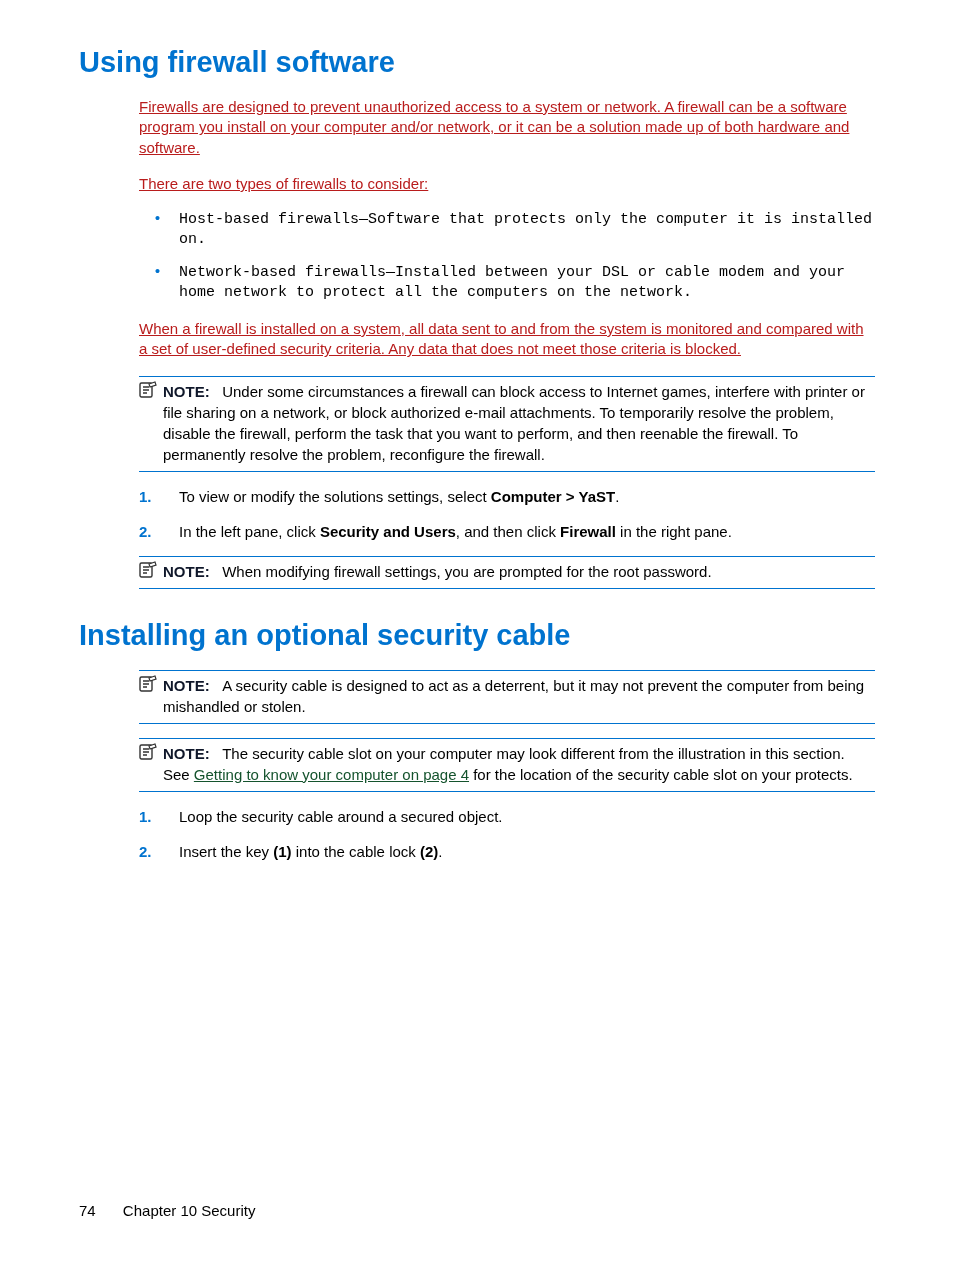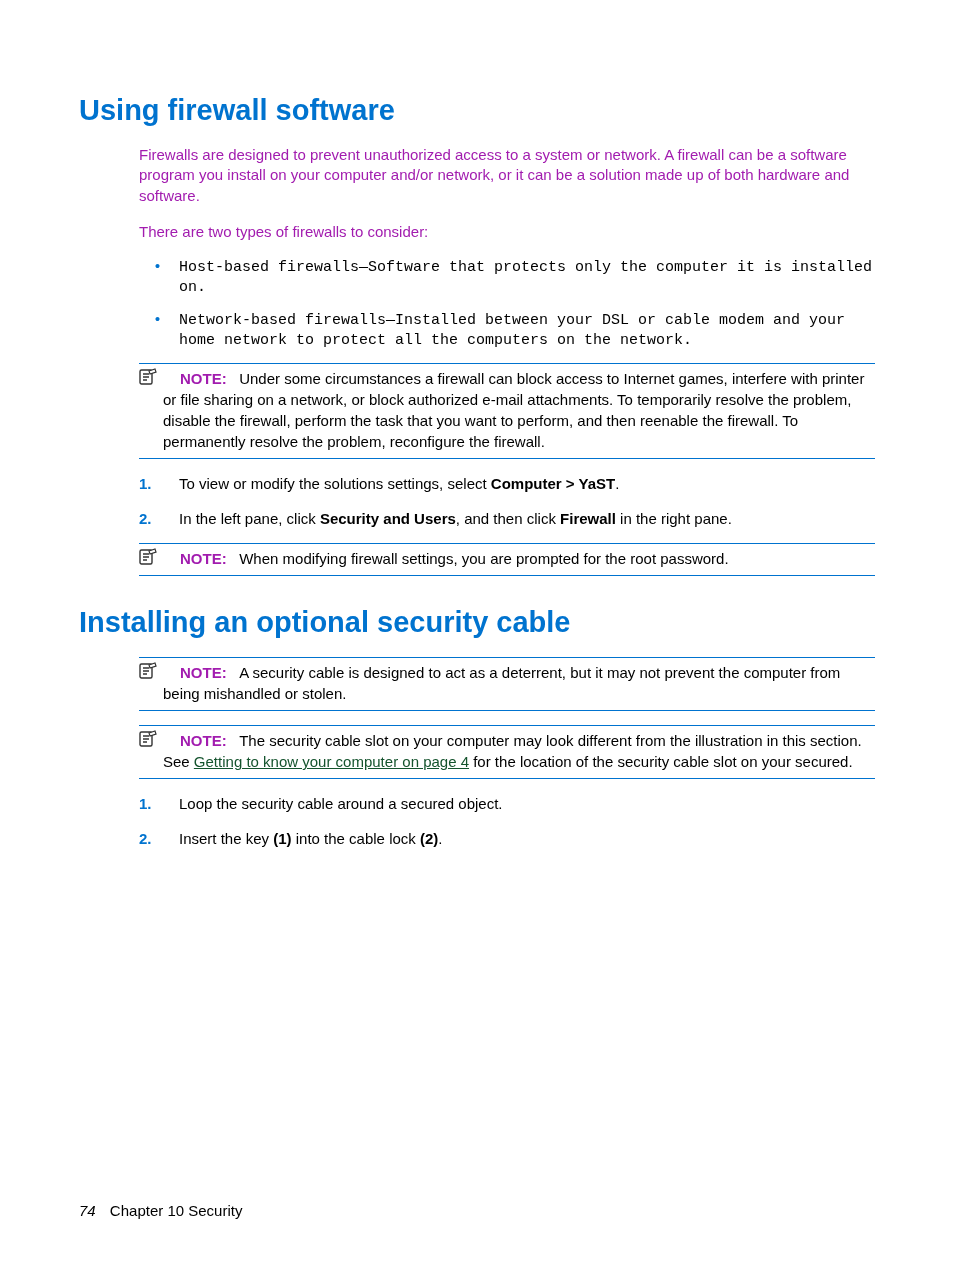--- a/index.html
+++ b/index.html
@@ -6,37 +6,38 @@
   body {
     margin: 0;
     padding: 0;
     background: #fff;
     font-family: Arial, Helvetica, sans-serif;
     width: 954px;
     height: 1270px;
     position: relative;
   }
   .page {
-    padding: 94px 79px 0 79px;
+    padding: 46px 79px 0 79px;
   }
   h1 {
     font-size: 29px;
     font-weight: bold;
     color: #0073cf;
     margin: 0 0 18px 0;
     font-family: Arial, sans-serif;
   }
   .body-content {
     padding-left: 60px;
   }
   p {
     font-size: 15px;
-    color: #a21caf;
+    color: #b91c1c;
     line-height: 1.35;
     margin: 16px 0 16px 0;
+    text-decoration: underline;
   }
   ul.bullets {
     list-style: none;
     padding: 0;
     margin: 0 0 12px 0;
   }
   ul.bullets li {
     font-size: 15px;
     line-height: 1.35;
     padding-left: 40px;
@@ -62,23 +63,22 @@
     line-height: 1.4;
   }
   .note-box .note-icon {
     position: absolute;
     left: 0;
     top: 4px;
     width: 18px;
     height: 18px;
   }
   .note-label {
-    color: #a21caf;
+    color: #0f172a;
     font-weight: bold;
-    margin-left: 17px;
   }
   .indent-note {
     margin-left: 40px;
   }
   ol.steps {
     list-style: none;
     padding: 0;
     margin: 0 0 10px 0;
   }
   ol.steps > li {
@@ -104,41 +104,41 @@
     margin-top: 30px;
   }
   .footer {
     position: absolute;
     bottom: 51px;
     left: 79px;
     font-size: 15px;
     color: #000;
   }
   .footer .pn {
-    margin-right: 10px;
-    font-style: italic;
+    margin-right: 23px;
   }
   .note-icon svg { display: block; }
 </style>
 </head>
 <body>
 
 <div class="page">
 
   <h1>Using firewall software</h1>
 
   <div class="body-content">
     <p>Firewalls are designed to prevent unauthorized access to a system or network. A firewall can be a software program you install on your computer and/or network, or it can be a solution made up of both hardware and software.</p>
     <p>There are two types of firewalls to consider:</p>
 
     <ul class="bullets">
       <li>Host-based firewalls—Software that protects only the computer it is installed on.</li>
       <li>Network-based firewalls—Installed between your DSL or cable modem and your home network to protect all the computers on the network.</li>
     </ul>
 
+    <p>When a firewall is installed on a system, all data sent to and from the system is monitored and compared with a set of user-defined security criteria. Any data that does not meet those criteria is blocked.</p>
 
     <div class="note-box">
       <span class="note-icon">
         <svg width="18" height="18" viewBox="0 0 18 18">
             <rect x="1" y="2" width="12" height="14" rx="1.5" fill="none" stroke="#333" stroke-width="1.4"></rect>
             <path d="M4 6 h6 M4 9 h6 M4 12 h4" stroke="#333" stroke-width="1.4"></path>
             <path d="M10 3 l6 -2 l1 3 l-6 2 z" fill="#fff" stroke="#333" stroke-width="1.2"></path>
           </svg>
       </span>
       <span class="note-label">NOTE:</span>
@@ -187,21 +187,21 @@
 
     <div class="note-box">
       <span class="note-icon">
         <svg width="18" height="18" viewBox="0 0 18 18">
             <rect x="1" y="2" width="12" height="14" rx="1.5" fill="none" stroke="#333" stroke-width="1.4"></rect>
             <path d="M4 6 h6 M4 9 h6 M4 12 h4" stroke="#333" stroke-width="1.4"></path>
             <path d="M10 3 l6 -2 l1 3 l-6 2 z" fill="#fff" stroke="#333" stroke-width="1.2"></path>
           </svg>
       </span>
       <span class="note-label">NOTE:</span>
-      &nbsp;&nbsp;<span>The security cable slot on your computer may look different from the illustration in this section. See </span><a href="#" class="xref">Getting to know your computer on page 4</a><span> for the location of the security cable slot on your secured.</span>
+      &nbsp;&nbsp;<span>The security cable slot on your computer may look different from the illustration in this section. See </span><a href="#" class="xref">Getting to know your computer on page 4</a><span> for the location of the security cable slot on your protects.</span>
     </div>
 
     <ol class="steps">
       <li>
         <span class="step-num">1.</span>
         <span>Loop the security cable around a secured object.</span>
       </li>
       <li>
         <span class="step-num">2.</span>
         <span>Insert the key </span><span class="bold">(1)</span><span> into the cable lock </span><span class="bold">(2)</span><span>.</span>

